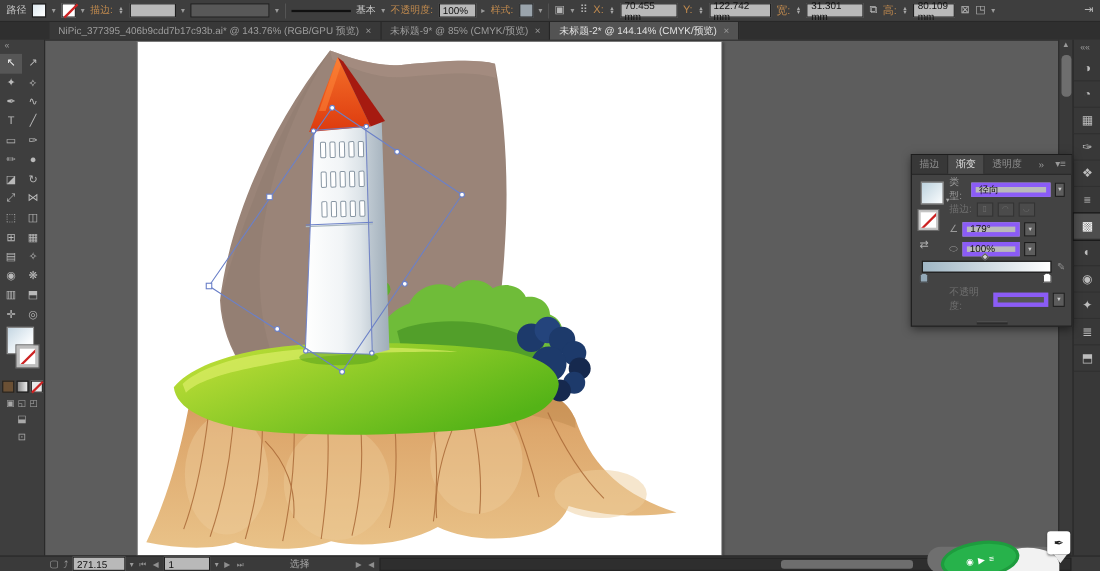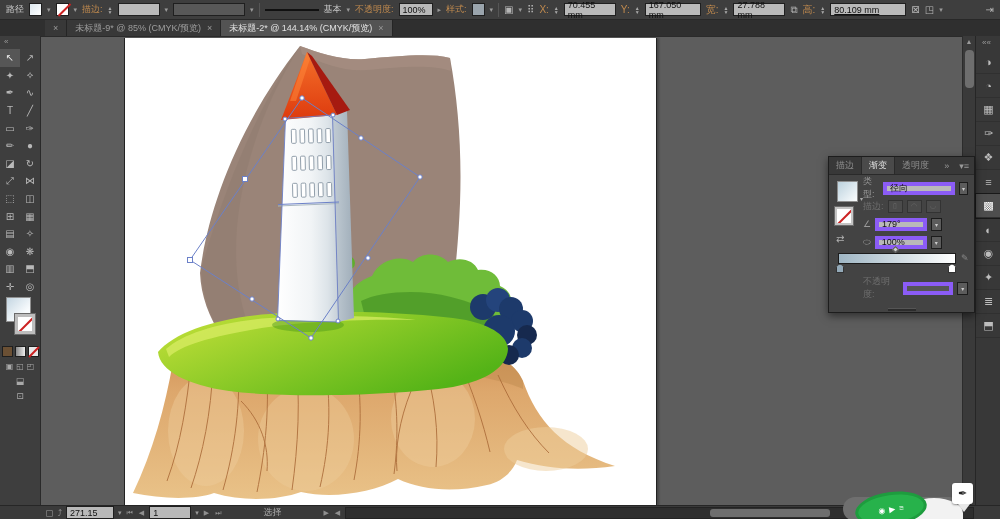--- a/index.html
+++ b/index.html
@@ -74,21 +74,21 @@
 
   
   #right-dock { position:absolute; left:975px; top:36px; width:25px; height:483px; background:#383838;
     border-left:1px solid #262626; z-index:20; }
   #dock-collapse { color:#9a9a9a; font-size:8px; padding:2px 0 3px 6px; }
   .dock-icon { width:25px; height:24px; display:flex; align-items:center; justify-content:center;
     color:#bdbdbd; font-size:11px; border-bottom:1px solid #303030; }
   .dock-icon.active { background:#4e4e4e; color:#fff; outline:1px solid #191919; }
 
   
-  #gradient-panel { position:absolute; left:828px; top:156px; width:147px; height:157px;
+  #gradient-panel { position:absolute; left:828px; top:140px; width:147px; height:157px;
     background:#434343; border:1px solid #1d1d1d; box-shadow:0 3px 8px rgba(0,0,0,.5); z-index:40; }
   #gp-header { height:18px; background:#383838; border-bottom:1px solid #2a2a2a; display:flex; align-items:stretch; }
   .gp-tab { padding:0 7px; display:flex; align-items:center; color:#8f8f8f; }
   .gp-tab.active { background:#4a4a4a; color:#e0e0e0; border-right:1px solid #2a2a2a; border-left:1px solid #2a2a2a; }
   #gp-header .spacer { flex:1; }
   .gp-hicon { color:#9a9a9a; padding:0 5px; display:flex; align-items:center; }
   .gp-row { display:flex; align-items:center; gap:4px; padding:2px 6px 2px 34px; height:18px; }
   .gp-label { color:#9a9a9a; }
   .gp-label.dim { color:#6f6f6f; }
   .gp-field { background:#b9b9b9; color:#111; border:4px solid #8b5cf6; height:13px; padding:0 3px;
@@ -167,37 +167,38 @@
   <span class="dd-arrow">▾</span>
   <span class="vsep"></span>
   <span class="cb-icon">▣</span>
     <span class="dd-arrow">▾</span>
   <span class="cb-icon">⠿</span>
   <span class="cb-icon orange">X:</span>
   <span class="stepper">▲<br>▼</span>
   <span class="field" style="width:52px;">70.455 mm</span>
   <span class="cb-icon orange">Y:</span>
   <span class="stepper">▲<br>▼</span>
-  <span class="field" style="width:56px;">167.050 mm</span>
+  <span class="field" style="width:56px;">122.742 mm</span>
   <span class="cb-icon orange">宽:</span>
   <span class="stepper">▲<br>▼</span>
-  <span class="field" style="width:52px;">27.788 mm</span>
+  <span class="field" style="width:52px;">31.301 mm</span>
   <span class="cb-icon">⧉</span>
   <span class="cb-icon orange">高:</span>
   <span class="stepper">▲<br>▼</span>
-  <span class="field" style="width:76px;text-decoration:underline;">80.109 mm</span>
+  <span class="field" style="width:38px;">80.109 mm</span>
   <span class="cb-icon">⊠</span>
   <span class="cb-icon">◳</span>
     <span class="dd-arrow">▾</span>
   <span style="flex:1"></span>
   <span class="cb-icon">⇥</span>
 </div>
 
 <div id="tab-bar">
     <div class="doc-tab">
+      <span>NiPic_377395_406b9cdd7b17c93b.ai* @ 143.76% (RGB/GPU 预览)</span>
       <span class="tab-close">×</span>
     </div>
     <div class="doc-tab">
       <span>未标题-9* @ 85% (CMYK/预览)</span>
       <span class="tab-close">×</span>
     </div>
     <div class="doc-tab active">
       <span>未标题-2* @ 144.14% (CMYK/预览)</span>
       <span class="tab-close">×</span>
     </div>

